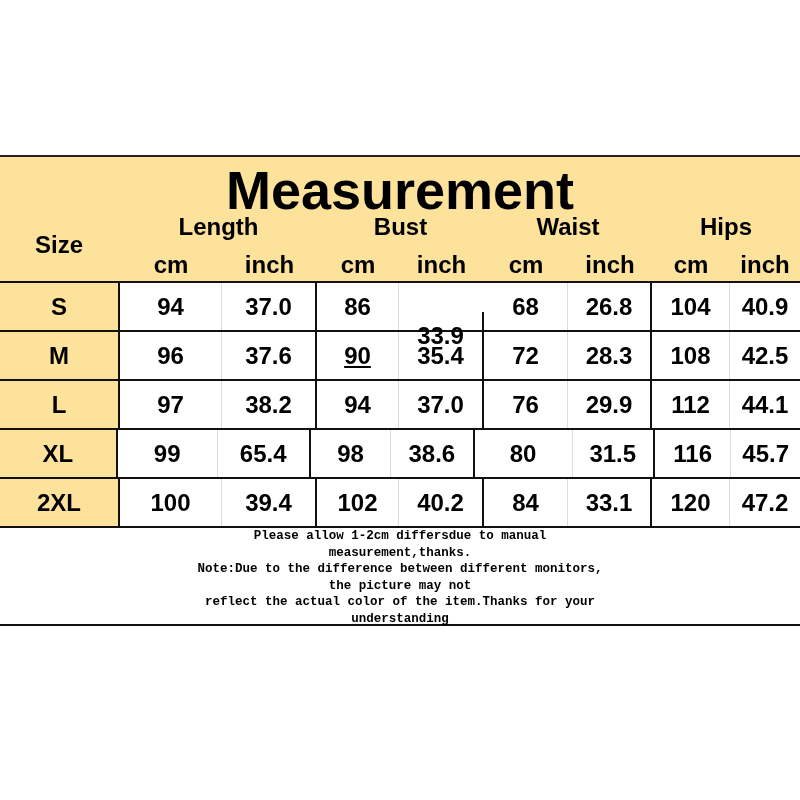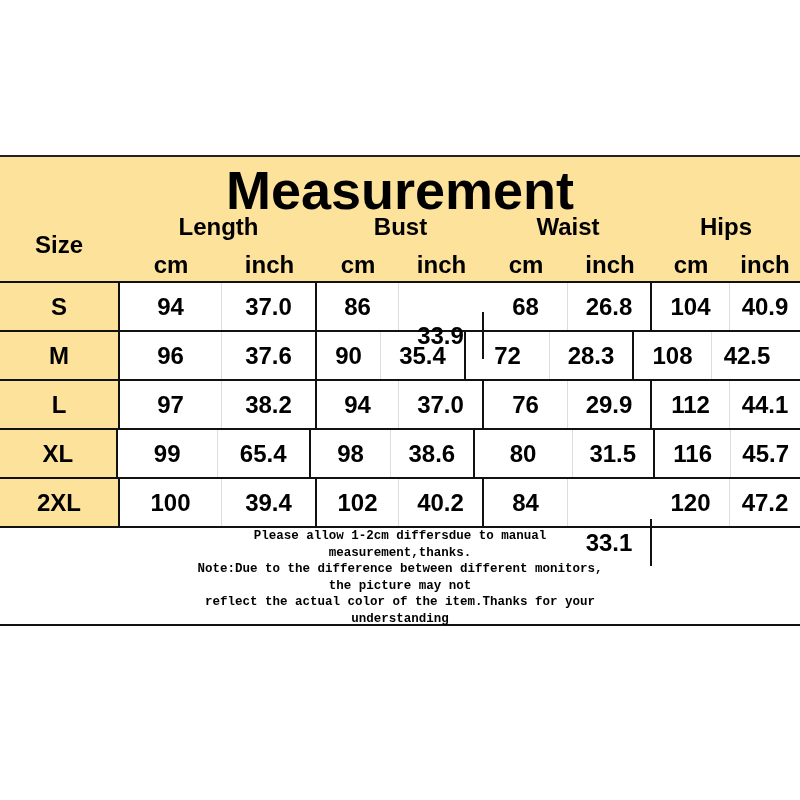--- a/index.html
+++ b/index.html
@@ -51,21 +51,21 @@
       <div class="cell sep" style="width:85px;margin-top:29px;">33.9</div>
       <div class="cell light" style="width:84px;">68</div>
       <div class="cell sep" style="width:84px;">26.8</div>
       <div class="cell light" style="width:78px;">104</div>
       <div class="cell" style="width:70px;">40.9</div>
     </div>
     <div class="row">
       <div class="cell size">M</div>
       <div class="cell light" style="width:102px;">96</div>
       <div class="cell sep" style="width:95px;">37.6</div>
-      <div class="cell light" style="width:64px;">90</div>
+      <div class="cell light" style="width:82px;text-decoration:underline;">90</div>
       <div class="cell sep" style="width:85px;">35.4</div>
       <div class="cell light" style="width:84px;">72</div>
       <div class="cell sep" style="width:84px;">28.3</div>
       <div class="cell light" style="width:78px;">108</div>
       <div class="cell" style="width:70px;">42.5</div>
     </div>
     <div class="row">
       <div class="cell size">L</div>
       <div class="cell light" style="width:102px;">97</div>
       <div class="cell sep" style="width:95px;">38.2</div>
@@ -87,21 +87,21 @@
       <div class="cell light" style="width:78px;">116</div>
       <div class="cell" style="width:70px;">45.7</div>
     </div>
     <div class="row">
       <div class="cell size">2XL</div>
       <div class="cell light" style="width:102px;">100</div>
       <div class="cell sep" style="width:95px;">39.4</div>
       <div class="cell light" style="width:82px;">102</div>
       <div class="cell sep" style="width:85px;">40.2</div>
       <div class="cell light" style="width:84px;">84</div>
-      <div class="cell sep" style="width:84px;margin-top:40px;">33.1</div>
+      <div class="cell sep" style="width:84px;">33.1</div>
       <div class="cell light" style="width:78px;">120</div>
       <div class="cell" style="width:70px;">47.2</div>
     </div>
   </div>
 
   <div class="note">
     <div>Please allow 1-2cm differsdue to manual</div>
     <div>measurement,thanks.</div>
     <div>Note:Due to the difference between different monitors,</div>
     <div>the picture may not</div>

